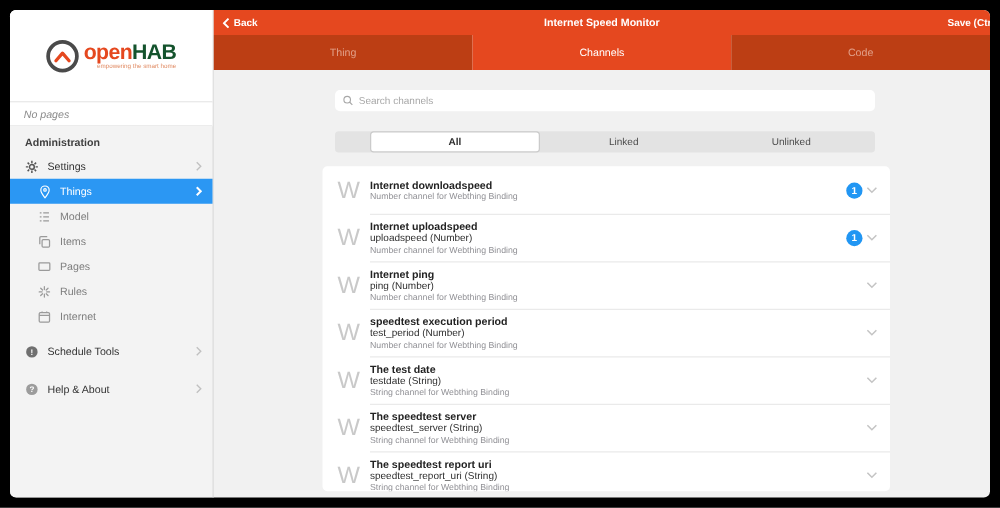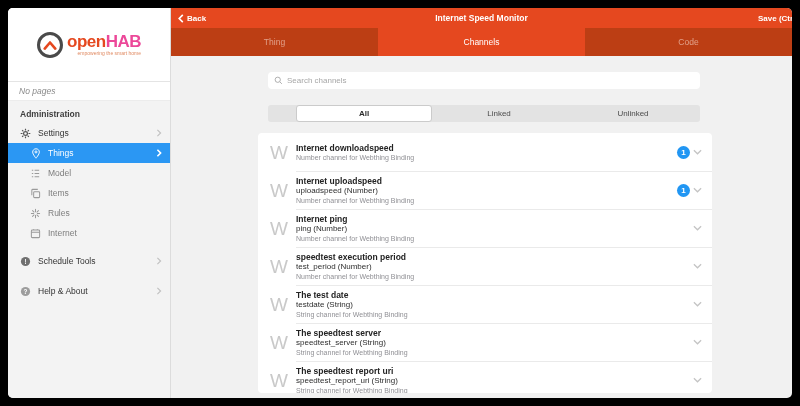--- a/index.html
+++ b/index.html
@@ -8,21 +8,21 @@
 
   
   .sidebar { position:absolute; left:0; top:0; width:163px; height:100%; background:#f3f3f3; border-right:1px solid #dcdcdc; }
   .logo-panel { height:74px; background:#fff; border-bottom:1px solid #e4e4e4; display:flex; align-items:center; justify-content:center; }
   .logo { display:flex; align-items:center; gap:4px; }
   .logo-circle { width:26px; height:26px; border:3px solid #4a4a4a; border-radius:50%; display:flex; align-items:center; justify-content:center; }
   .logo-roof { width:14px; height:14px; margin-top:3px; }
   .logo-textwrap { display:flex; flex-direction:column; align-items:flex-end; }
   .logo-brand { font-size:17px; font-weight:bold; letter-spacing:-0.5px; line-height:15px; }
   .logo-brand .open { color:#e5481f; font-weight:600; }
-  .logo-brand .hab { color:#ec4899; }
+  .logo-brand .hab { color:#14532d; }
   .logo-tagline { font-size:5px; color:#e08a62; margin-top:1px; }
   .no-pages { height:19px; background:#fff; border-bottom:1px solid #ececec; display:flex; align-items:center; padding-left:11px; font-size:8.5px; font-style:italic; color:#8a8a8a; }
   .section-label { height:22px; display:flex; align-items:flex-end; padding:0 0 4px 12px; font-size:8.5px; font-weight:bold; color:#404040; }
   .side-item { height:20px; display:flex; align-items:center; padding:0 8px 0 12px; color:#333; font-size:8.5px; cursor:default; }
   .side-item.sub { padding-left:22px; color:#7d7d7d; }
   .side-item .icn { width:11px; height:11px; display:flex; align-items:center; justify-content:center; margin-right:7px; flex:none; }
   .side-item .lbl { flex:1 1 auto; white-space:nowrap; }
   .side-item .chev { flex:none; color:#c0c0c0; }
   .side-item.selected { background:#2b97f3; color:#fff; }
   .side-item.selected .chev { color:#fff; }
@@ -127,20 +127,28 @@
     <div class="side-item sub">
       <span class="icn">
         <svg width="11" height="11" viewBox="0 0 24 24" fill="none" stroke="#9a9a9a" stroke-width="2.2">
             <rect x="8" y="8" width="13" height="13" rx="2"></rect>
             <path d="M4 16V5a2 2 0 0 1 2-2h11"></path>
           </svg>
       </span>
       <span class="lbl">Items</span>
     </div>
 
+    <div class="side-item sub">
+      <span class="icn">
+        <svg width="11" height="11" viewBox="0 0 24 24" fill="none" stroke="#9a9a9a" stroke-width="2.2">
+            <rect x="2.5" y="5" width="19" height="13" rx="1.5"></rect>
+          </svg>
+      </span>
+      <span class="lbl">Pages</span>
+    </div>
 
     <div class="side-item sub">
       <span class="icn">
         <svg width="11" height="11" viewBox="0 0 24 24" fill="none" stroke="#9a9a9a" stroke-width="2.2" stroke-linecap="round">
             <path d="M12 3v5M12 16v5M3 12h5M16 12h5M5.6 5.6l3.2 3.2M15.2 15.2l3.2 3.2M18.4 5.6l-3.2 3.2M8.8 15.2l-3.2 3.2"></path>
           </svg>
       </span>
       <span class="lbl">Rules</span>
     </div>
 

